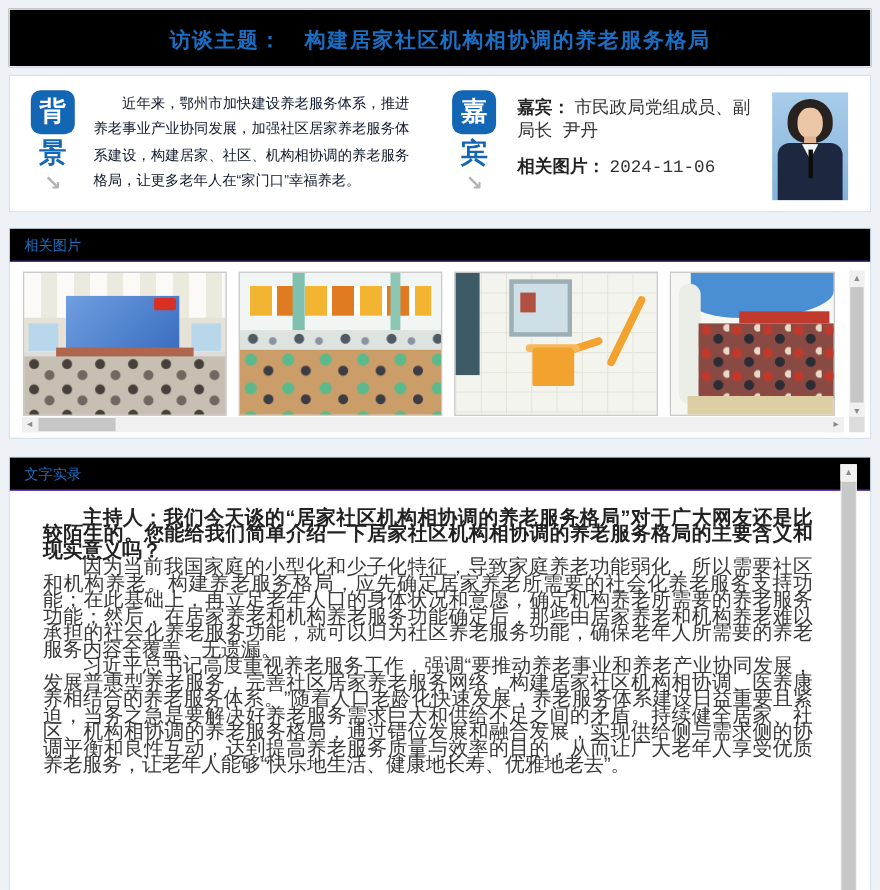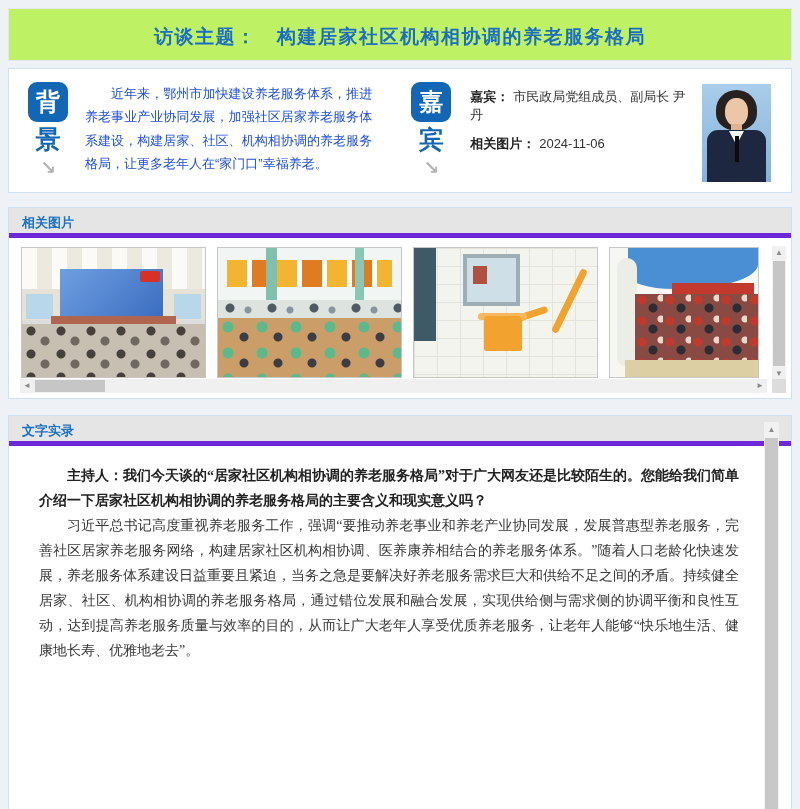--- a/index.html
+++ b/index.html
@@ -2,58 +2,58 @@
 <html><head>
 <meta charset="utf-8">
 <style>
   * { margin:0; padding:0; box-sizing:border-box; }
   html,body { width:800px; height:809px; overflow:hidden; }
   body { background:#eef2f6; font-family:"Liberation Sans","DejaVu Sans",sans-serif; position:relative; }
   .page { position:absolute; inset:0; }
 
   
   .title-box { position:absolute; left:8px; top:8px; width:784px; height:53px;
-               background:#bef264; border:1px solid #e2e9f1; text-align:center; }
+               background:#000000; border:1px solid #e2e9f1; text-align:center; }
   .title-box .title { display:inline-block; margin-top:15px; font-size:19px; font-weight:bold;
                color:#1b6ec2; letter-spacing:1.5px; }
 
   
   .info-box { position:absolute; left:8px; top:68px; width:784px; height:125px;
               background:#fff; border:1px solid #cfe0ee; display:flex; }
   .pane { display:flex; padding:13px 8px 8px 14px; }
   .bg-pane { width:49%; }
   .guest-pane { width:51%; }
   .label-col { width:50px; display:flex; flex-direction:column; align-items:center; flex-shrink:0; }
   .badge { width:40px; height:40px; background:#1266b3; border-radius:9px; color:#fff;
            font-size:24px; font-weight:bold; text-align:center; line-height:40px; }
   .badge-sub { color:#1266b3; font-size:25px; font-weight:bold; line-height:1.3; margin-top:1px; }
   .arrow-ico { color:#b3b3b3; font-size:19px; font-weight:bold; line-height:1; margin-top:2px; }
-  .bg-text { flex:1; font-size:13px; line-height:1.8; color:#1d4ed8; text-indent:2em;
+  .bg-text { flex:1; font-size:13px; line-height:1.8; color:#0f172a; text-indent:2em;
              text-align:justify; padding:0 12px 0 12px; }
-  .guest-info { flex:1; padding:6px 6px 0 14px; font-size:13px; color:#333; }
+  .guest-info { flex:1; padding:6px 6px 0 14px; font-size:16px; color:#333;font-family:Liberation Mono, monospace; }
   .guest-info p { margin-bottom:11px; }
   .guest-info b { color:#222; }
   .guest-info span { margin-left:4px; }
 
   
   .portrait { position:relative; width:69px; height:98px; flex-shrink:0; margin:2px 12px 0 4px;
               background:linear-gradient(180deg,#a9cdea 0%,#84b2dc 100%); overflow:hidden; }
   .portrait div { position:absolute; }
   .pt-hair  { left:14px; top:6px;  width:41px; height:40px; background:#272120; border-radius:50% 50% 42% 42%; }
   .pt-face  { left:23px; top:14px; width:23px; height:28px; background:#ecc7a7; border-radius:46%; }
   .pt-neck  { left:29px; top:40px; width:11px; height:9px;  background:#e0b391; }
   .pt-body  { left:5px;  top:46px; width:59px; height:52px; background:#1d2840; border-radius:11px 11px 0 0; }
   .pt-shirt { left:27px; top:47px; width:15px; height:14px; background:#f4f6f8;
               clip-path:polygon(0 0,100% 0,50% 100%); }
   .pt-tie   { left:33px; top:52px; width:4px;  height:26px; background:#0c0c0c; }
 
   
   .section { position:absolute; left:8px; width:784px; background:#fff; border:1px solid #cfe0ee; }
-  .sec-header { height:30px; background:#e5e5e5; border-bottom:5px solid #6d28d9;
-                color:#1a70c2; font-weight:bold; font-size:13px; line-height:30px; padding-left:13px; }
+  .sec-header { height:30px; background:#000000; border-bottom:1px solid #6d28d9;
+                color:#1a70c2; font-weight:normal; font-size:13px; line-height:30px; padding-left:13px; }
 
   
   .images-section { top:207px; height:192px; }
   .gallery { position:relative; height:160px; }
   .photos { position:absolute; left:12px; top:9px; display:flex; gap:11px; }
   .ph { position:relative; height:131px; border:1px solid #c6c6c6; overflow:hidden; background:#ddd; }
   .ph div { position:absolute; }
   .ph1,.ph2,.ph3 { width:185px; } .ph4 { width:150px; }
 
   
@@ -116,21 +116,21 @@
   .v-thumb { position:absolute; left:1px; right:1px; top:15px; bottom:15px; background:#c6c6c6; }
   .h-scroll { position:absolute; left:11px; right:24px; bottom:5px; height:14px; background:#f0f0f0; }
   .h-scroll .sb-btn { position:absolute; top:0; width:14px; height:14px; line-height:14px; }
   .h-btn-l { left:0; } .h-btn-r { right:0; }
   .h-thumb { position:absolute; left:15px; top:1px; width:70px; height:12px; background:#c6c6c6; }
   .sb-corner { position:absolute; right:5px; bottom:5px; width:14px; height:14px; background:#dcdcdc; }
 
   
   .transcript-section { top:415px; height:496px; }
   .t-content { position:relative; height:364px; padding:17px 52px 0 30px; overflow:hidden; }
-  .tp { font-size:14px; line-height:25px; color:#383838; text-indent:2em; text-align:justify;font-family:Liberation Serif, serif; }
+  .tp { font-size:18px; line-height:15px; color:#383838; text-indent:2em; text-align:justify; }
   .tp-bold { font-weight:bold; color:#222; }
   .t-scroll { position:absolute; right:12px; top:6px; bottom:0; width:15px; background:#f1f1f1; }
   .t-scroll .sb-btn { height:15px; line-height:15px; background:#f1f1f1; }
   .t-thumb { position:absolute; left:1px; right:1px; top:16px; bottom:0; background:#c8c8c8; }
 </style>
 </head>
 <body>
 
 <div class="page">
 
@@ -230,20 +230,21 @@
         <div class="sb-btn h-btn-r">►</div>
       </div>
       <div class="sb-corner"></div>
     </div>
   </div>
 
   <div class="section transcript-section">
     <div class="sec-header">文字实录</div>
     <div class="t-content">
       <p class="tp tp-bold">主持人：我们今天谈的“居家社区机构相协调的养老服务格局”对于广大网友还是比较陌生的。您能给我们简单介绍一下居家社区机构相协调的养老服务格局的主要含义和现实意义吗？</p>
+      <p class="tp">因为当前我国家庭的小型化和少子化特征，导致家庭养老功能弱化，所以需要社区和机构养老。构建养老服务格局，应先确定居家养老所需要的社会化养老服务支持功能；在此基础上，再立足老年人口的身体状况和意愿，确定机构养老所需要的养老服务功能；然后，在居家养老和机构养老服务功能确定后，那些由居家养老和机构养老难以承担的社会化养老服务功能，就可以归为社区养老服务功能，确保老年人所需要的养老服务内容全覆盖、无遗漏。</p>
       <p class="tp">习近平总书记高度重视养老服务工作，强调“要推动养老事业和养老产业协同发展，发展普惠型养老服务，完善社区居家养老服务网络，构建居家社区机构相协调、医养康养相结合的养老服务体系。”随着人口老龄化快速发展，养老服务体系建设日益重要且紧迫，当务之急是要解决好养老服务需求巨大和供给不足之间的矛盾。持续健全居家、社区、机构相协调的养老服务格局，通过错位发展和融合发展，实现供给侧与需求侧的协调平衡和良性互动，达到提高养老服务质量与效率的目的，从而让广大老年人享受优质养老服务，让老年人能够“快乐地生活、健康地长寿、优雅地老去”。</p>
     </div>
     <div class="t-scroll">
       <div class="sb-btn" style="position:absolute;top:0;left:0;right:0;">▲</div>
       <div class="t-thumb"></div>
     </div>
   </div>
 
 </div>
 

